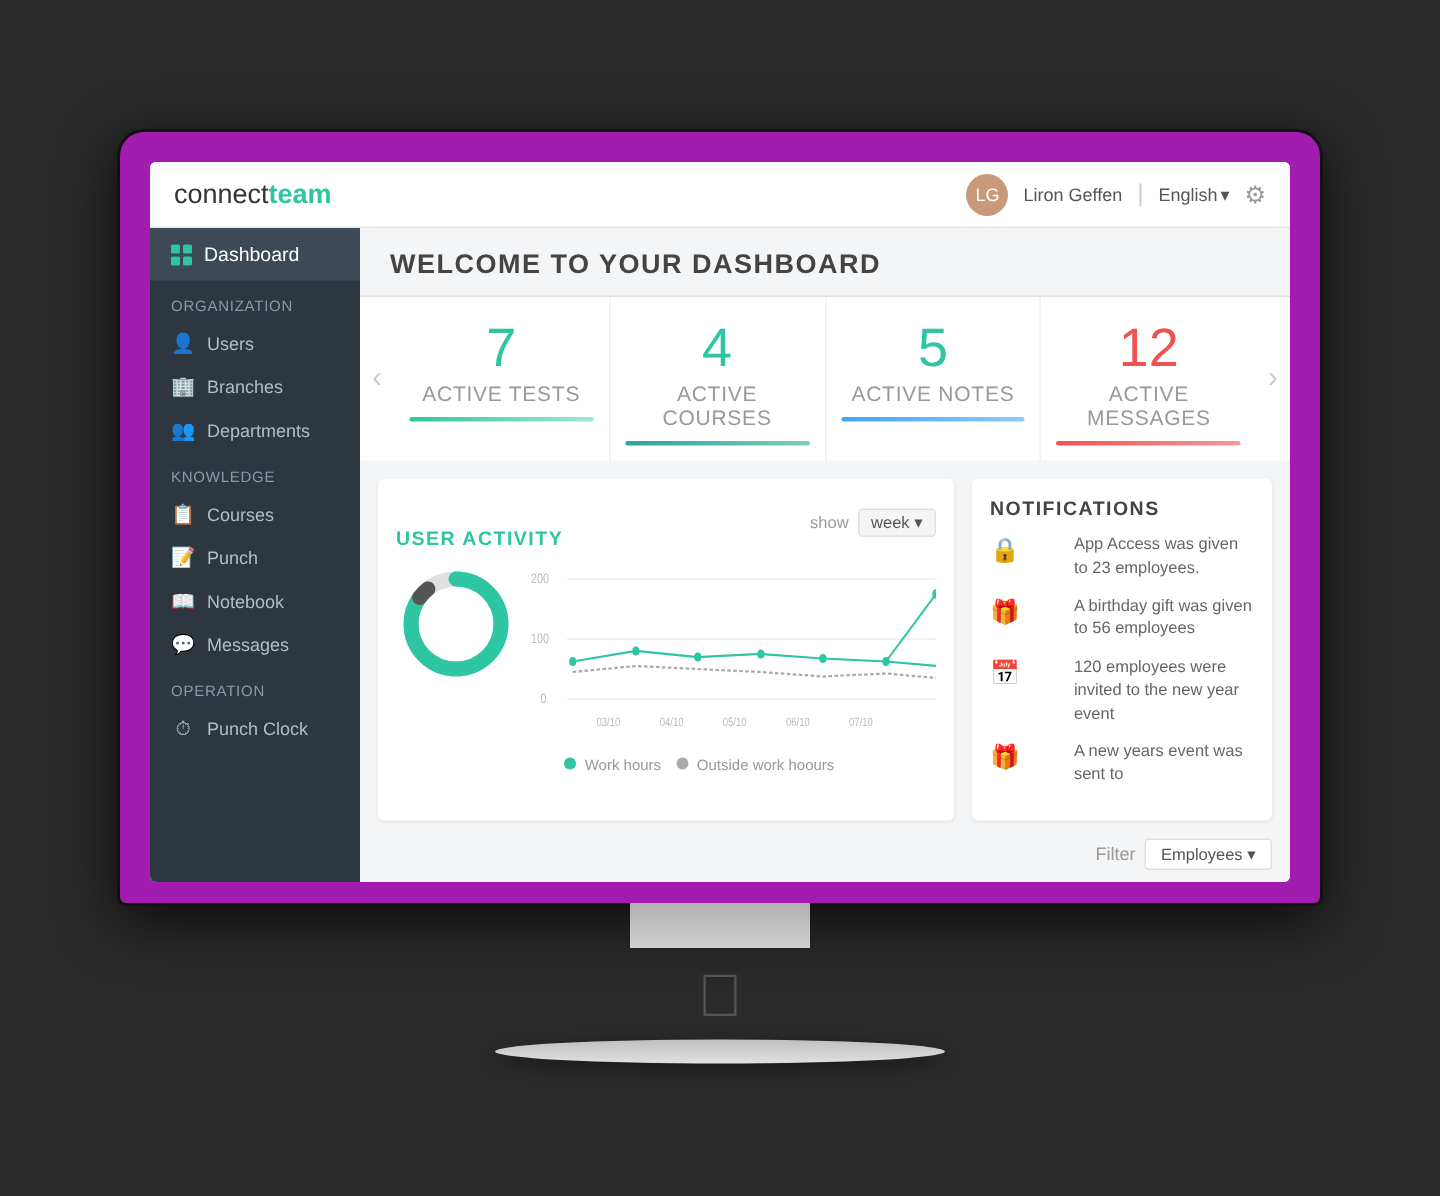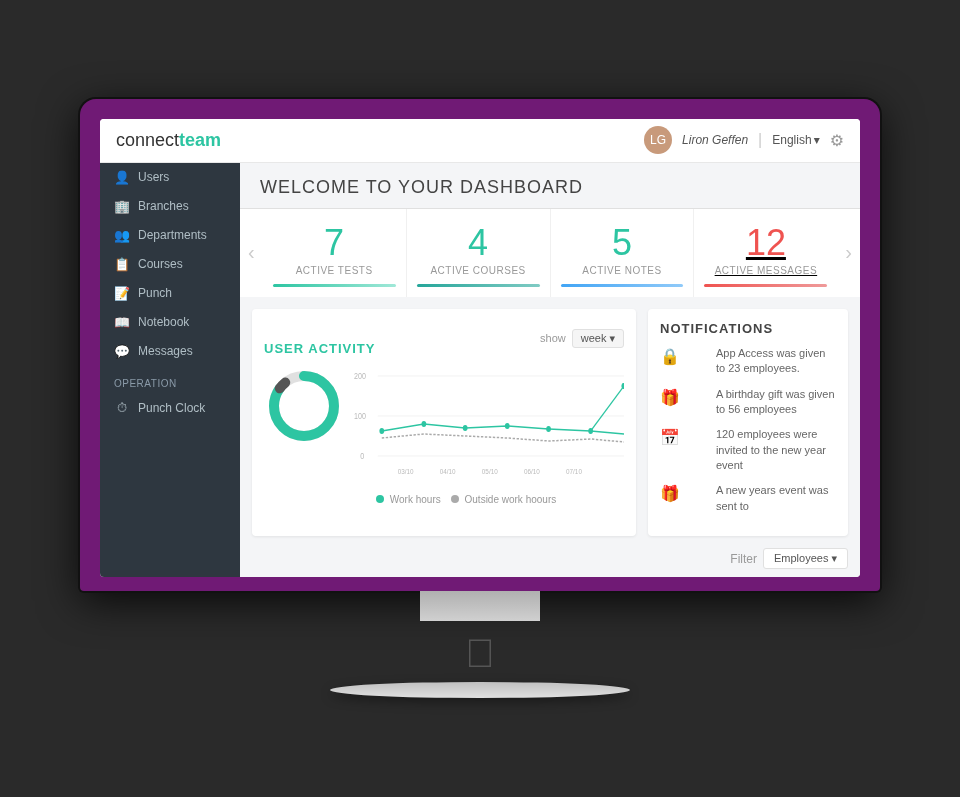--- a/index.html
+++ b/index.html
@@ -14,21 +14,21 @@
 
     .monitor-wrapper {
       position: relative;
       width: 800px;
       display: flex;
       flex-direction: column;
       align-items: center;
     }
 
     .monitor-screen-bezel {
-      background: #701a75;
+      background: #a21caf;
       border-radius: 16px 16px 4px 4px;
       padding: 20px 20px 14px 20px;
       width: 800px;
       box-shadow: 0 0 0 2px #111, 0 10px 40px rgba(0,0,0,0.8);
     }
 
     .screen {
       background: #fff;
       border-radius: 4px;
       overflow: hidden;
@@ -71,21 +71,20 @@
       display: flex;
       align-items: center;
       justify-content: center;
       font-size: 12px;
       color: #fff;
     }
 
     .user-name {
       font-size: 12px;
       color: #555;
-      font-style: italic;
     }
 
     .lang-selector {
       font-size: 12px;
       color: #555;
       display: flex;
       align-items: center;
       gap: 2px;
     }
 
@@ -169,21 +168,21 @@
     }
 
     .content-header {
       background: #f4f5f7;
       padding: 14px 20px 10px;
       border-bottom: 1px solid #e0e0e0;
     }
 
     .content-header h1 {
       font-size: 18px;
-      font-weight: 400;
+      font-weight: 700;
       color: #444;
       text-transform: uppercase;
       letter-spacing: 1px;
     }
 
     
     .stats-row {
       background: #fff;
       display: flex;
       align-items: center;
@@ -206,32 +205,31 @@
     .stat-item {
       flex: 1;
       text-align: center;
       padding: 16px 10px 10px;
       border-right: 1px solid #f0f0f0;
       position: relative;
     }
 
     .stat-item:last-child {
       border-right: none;
-      text-decoration: underline;
     }
 
     .stat-number {
       font-size: 36px;
       font-weight: 300;
       color: #2dc5a2;
       line-height: 1;
     }
 
     .stat-label {
-      font-size: 10px;
+      font-size: 14px;
       color: #999;
       text-transform: uppercase;
       letter-spacing: 0.5px;
       margin-top: 4px;
     }
 
     .stat-bar {
       height: 3px;
       margin-top: 8px;
       border-radius: 2px;
@@ -444,34 +442,45 @@
             <span>English</span>
             <span>▾</span>
           </div>
           <span class="settings-icon">⚙</span>
         </div>
       </div>
 
       <div class="main-layout">
 
         <div class="sidebar">
-
+          <div class="sidebar-dashboard">
+            <div class="grid-icon">
+              <div></div>
+                <div></div>
+                <div></div>
+                <div></div>
+            </div>
+            <span>Dashboard</span>
+          </div>
+
+          <div class="sidebar-section-label">Organization</div>
           <div class="sidebar-item">
             <span class="si-icon">👤</span>
             <span>Users</span>
           </div>
           <div class="sidebar-item">
             <span class="si-icon">🏢</span>
             <span>Branches</span>
           </div>
           <div class="sidebar-item">
             <span class="si-icon">👥</span>
             <span>Departments</span>
           </div>
 
+          <div class="sidebar-section-label">Knowledge</div>
           <div class="sidebar-item">
             <span class="si-icon">📋</span>
             <span>Courses</span>
           </div>
           <div class="sidebar-item">
             <span class="si-icon">📝</span>
             <span>Punch</span>
           </div>
           <div class="sidebar-item">
             <span class="si-icon">📖</span>

